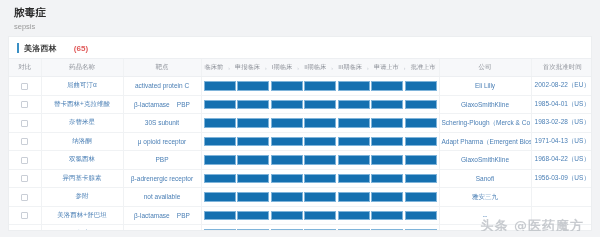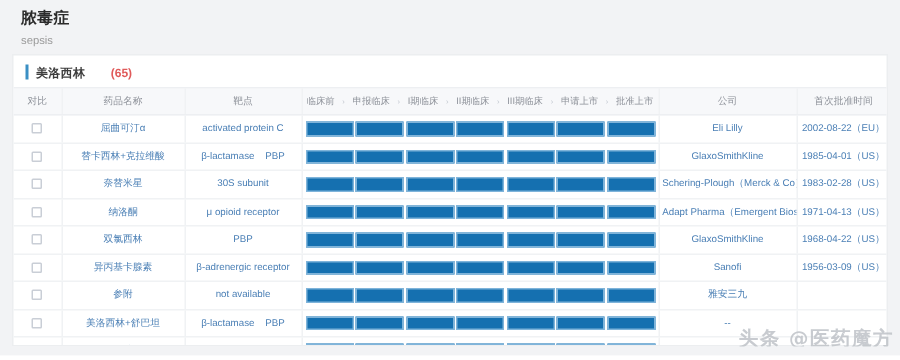--- a/index.html
+++ b/index.html
@@ -139,21 +139,21 @@
   .seg {
     flex: 1 1 0;
     height: 9.5px;
     background: #1570b0;
     border: 0.5px solid #7fb4da;
   }
 
   
   .watermark {
     position: absolute;
-    right: 4px;
+    right: 16px;
     bottom: 2px;
     font-size: 13px;
     color: #bfc3c8;
     font-weight: bold;
     letter-spacing: 1px;
     opacity: 0.85;
     pointer-events: none;
     font-family: "DejaVu Sans", sans-serif;
   }
   .fade-bottom {

